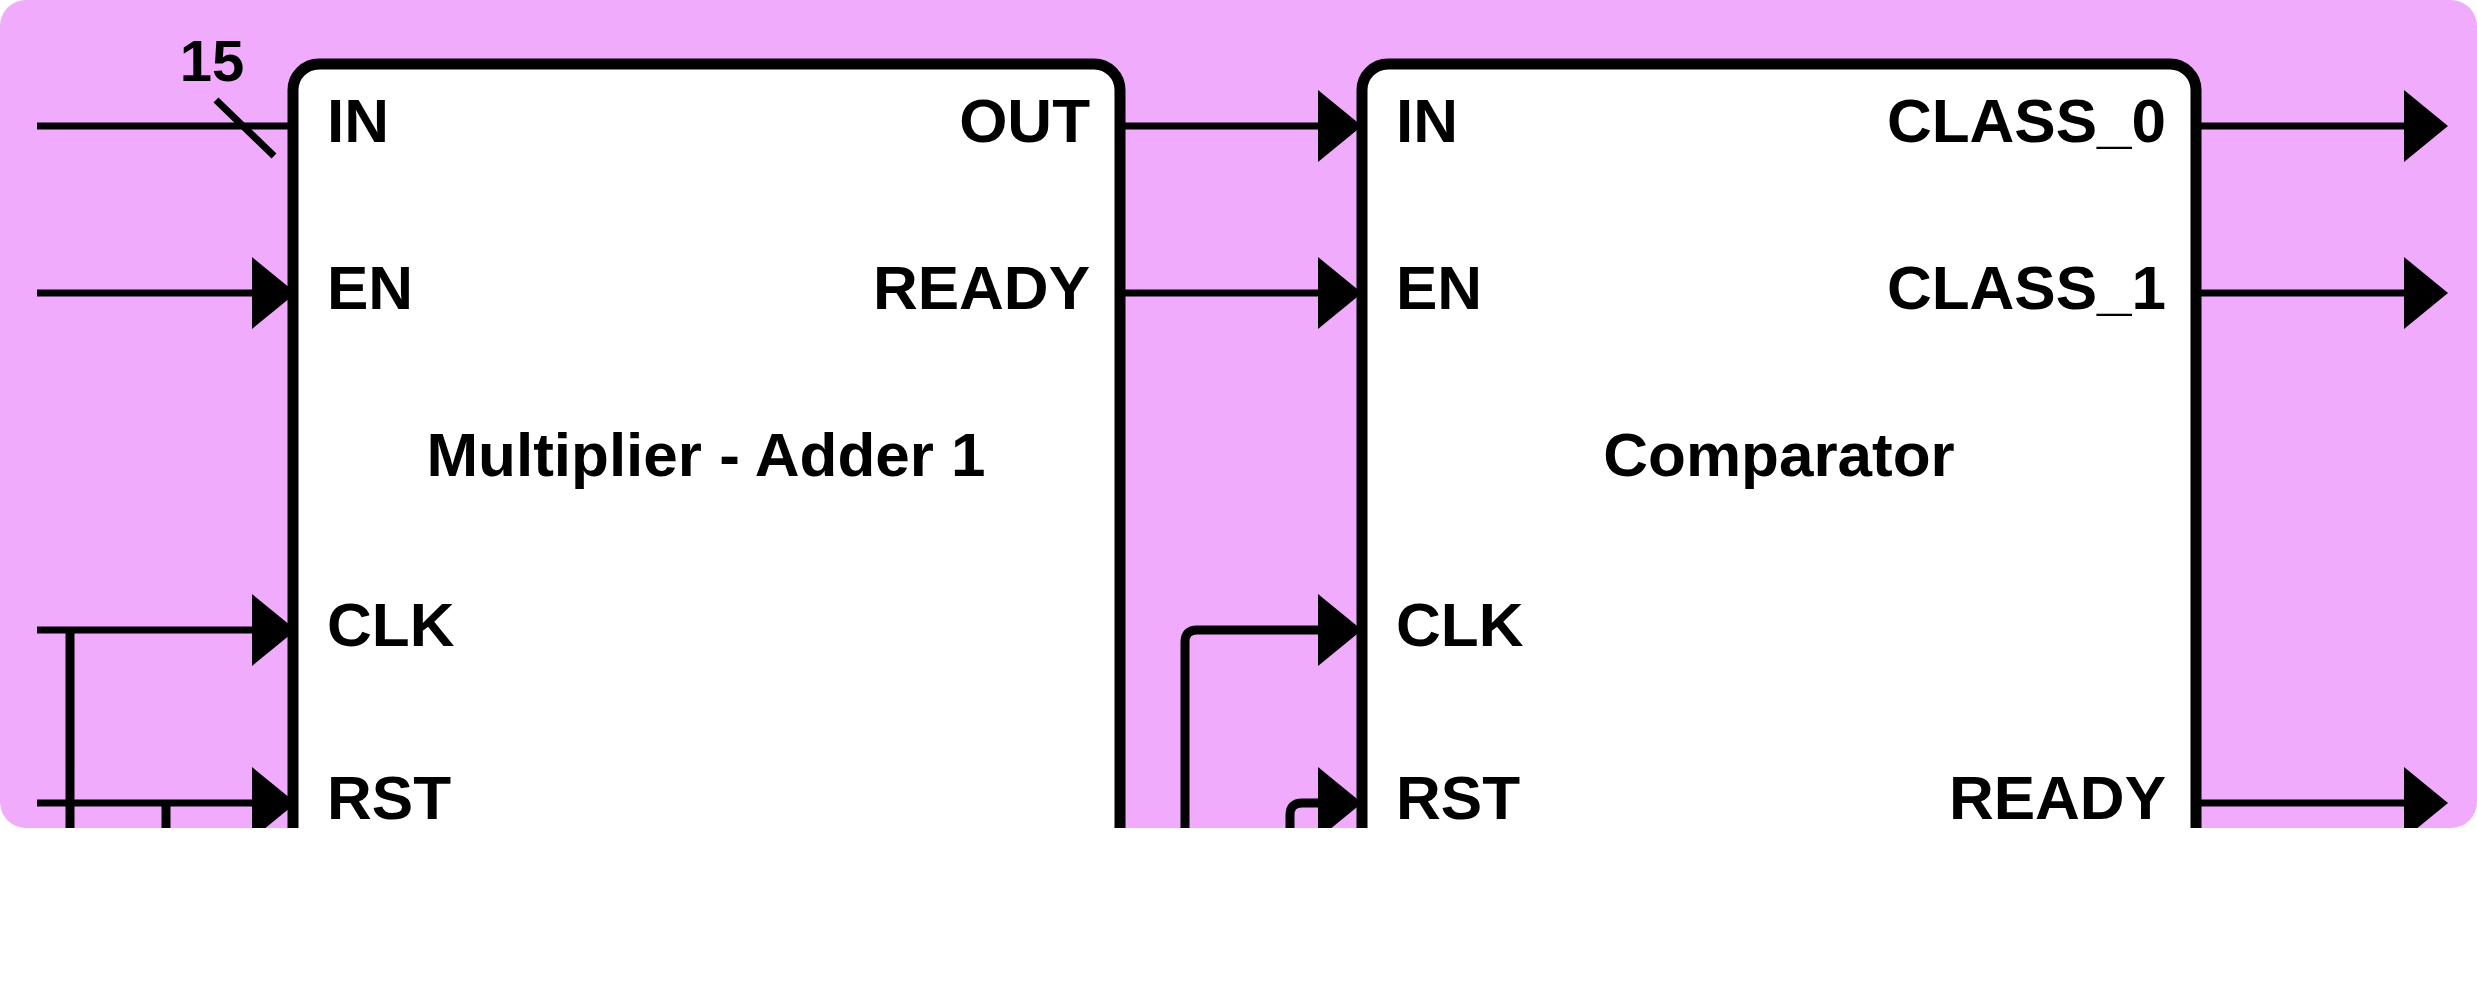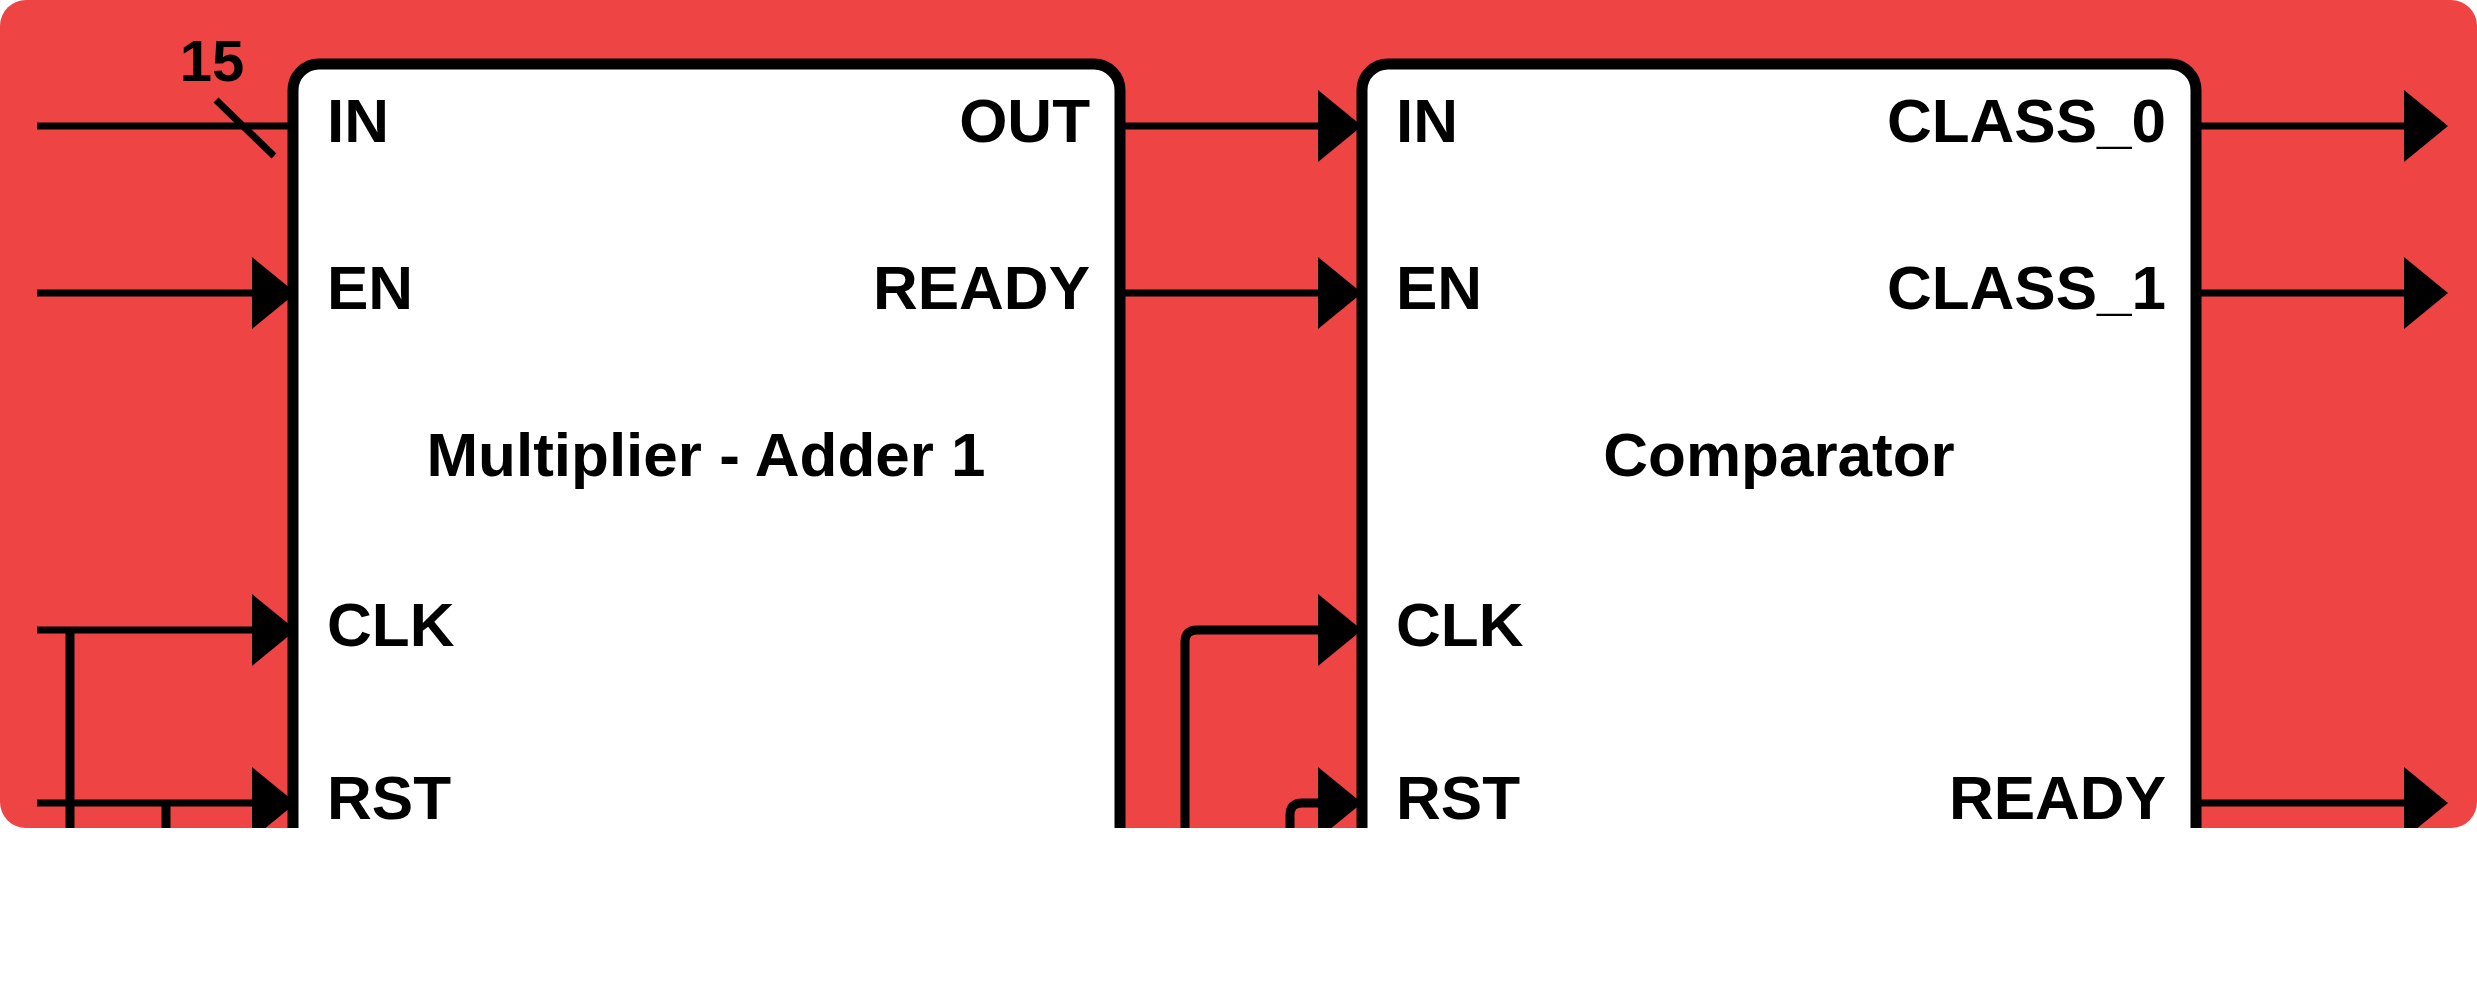--- a/index.html
+++ b/index.html
@@ -5,21 +5,21 @@
 <style>
   html, body {
     margin: 0;
     padding: 0;
     background: #ffffff;
   }
   #stage {
     position: relative;
     width: 2477px;
     height: 828px;
-    background: #ef4444;
+    background: #f0abfc;
     overflow: hidden;
     font-family: "Liberation Sans", sans-serif;
     border-radius: 26px;
   }
   #stage svg {
     position: absolute;
     left: 0;
     top: 0;
     width: 2477px;
     height: 1004px;

